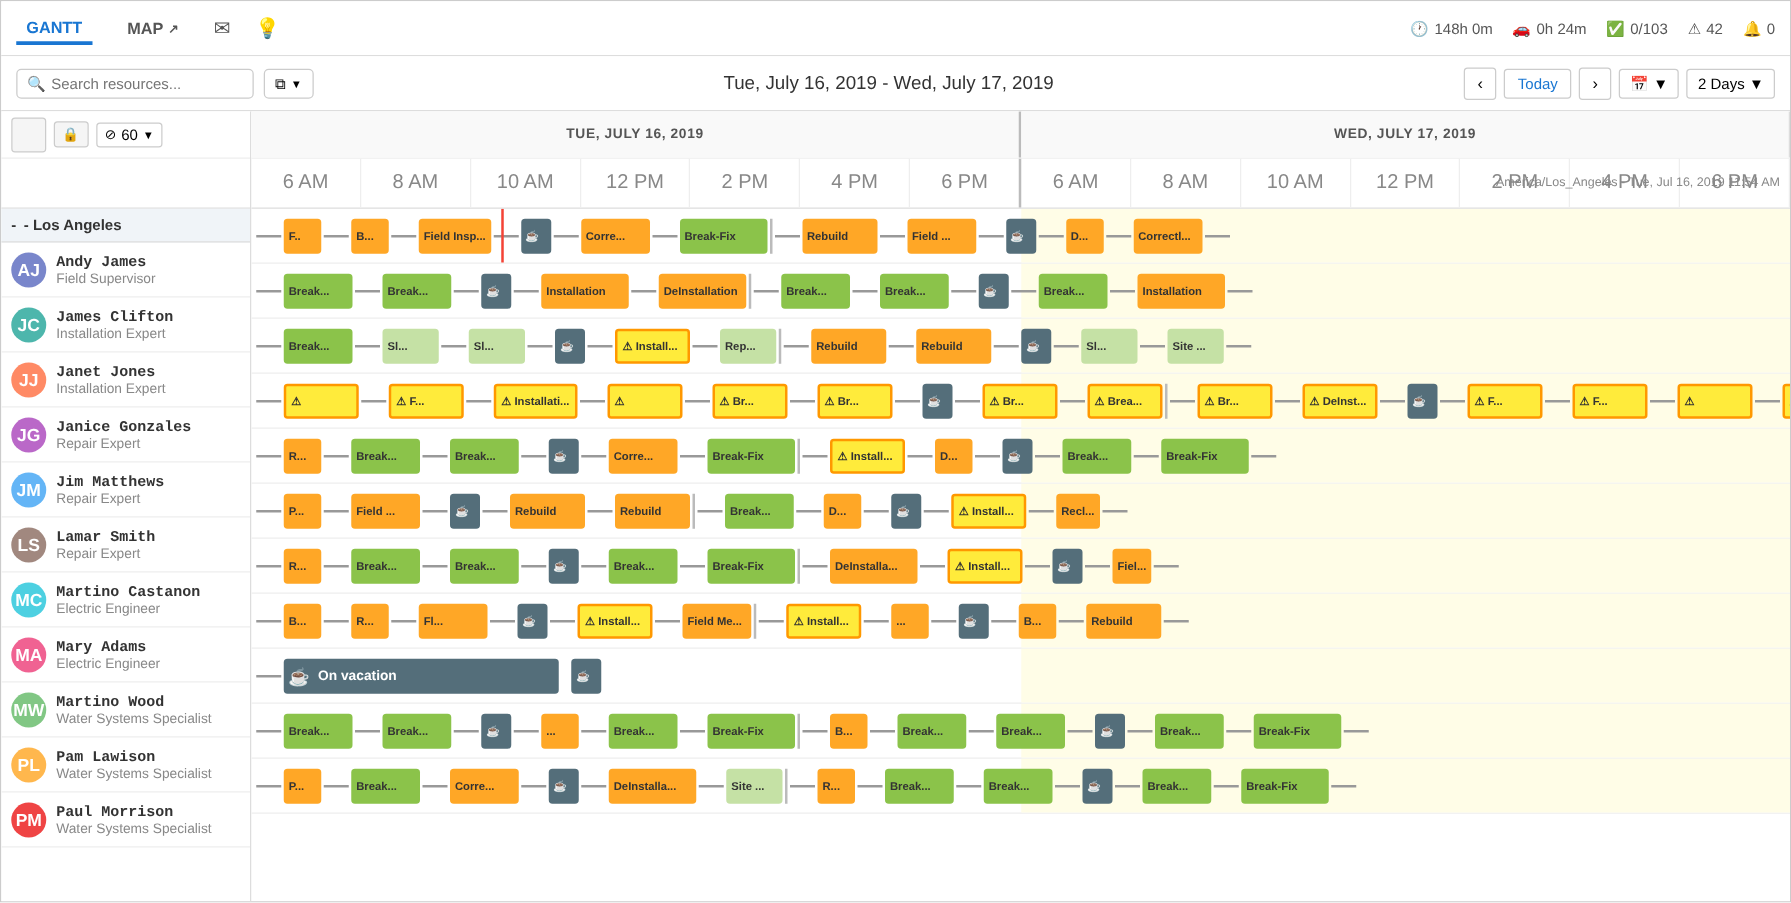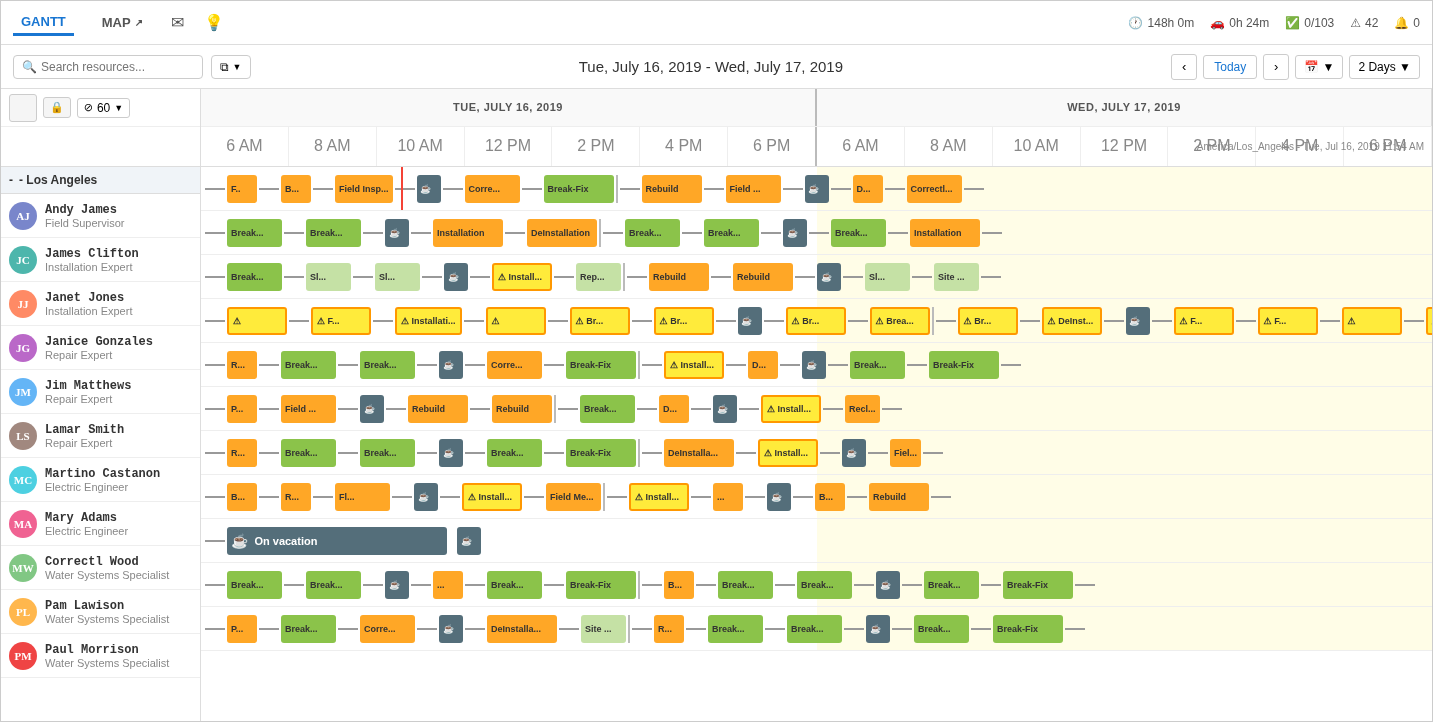--- a/index.html
+++ b/index.html
@@ -39,21 +39,21 @@
     .lock-btn { border: 1px solid #ccc; background: #f5f5f5; cursor: pointer; padding: 3px 6px; border-radius: 3px; font-size: 11px; }
     .utilization-zone { height: 40px; display: flex; align-items: center; padding: 0 8px; }
     .utilization-label { font-size: 12px; color: #555; border: 1px solid #ddd; padding: 3px 8px; border-radius: 3px; background: #f9f9f9; }
 
     
     .group-header { background: #f0f4f8; border-bottom: 1px solid #ddd; padding: 6px 8px; font-weight: 600; font-size: 12px; color: #333; display: flex; align-items: center; gap: 4px; }
 
     
     .resource-rows { flex: 1; overflow-y: auto; }
     .resource-row { display: flex; align-items: center; padding: 6px 8px; border-bottom: 1px solid #eee; height: 44px; cursor: pointer; }
-    .avatar { width: 28px; height: 28px; border-radius: 50%; background: #ccc; overflow: hidden; display: flex; align-items: center; justify-content: center; font-size: 11px; color: #fff; font-weight: 600; margin-right: 8px; flex-shrink: 0; font-family: Liberation Serif, serif; }
+    .avatar { width: 28px; height: 28px; border-radius: 50%; background: #ccc; overflow: hidden; display: flex; align-items: center; justify-content: center; font-size: 14px; color: #fff; font-weight: 600; margin-right: 8px; flex-shrink: 0; }
     .resource-info { display: flex; flex-direction: column; }
     .resource-name { font-size: 12px; font-weight: 600; color: #333; font-family: Liberation Mono, monospace; }
     .resource-role { font-size: 11px; color: #888; }
 
     
     .gantt-chart { flex: 1; overflow: hidden; display: flex; flex-direction: column; }
     .gantt-header { display: flex; flex-direction: column; height: 78px; border-bottom: 1px solid #ddd; }
     .gantt-date-headers { display: flex; height: 38px; border-bottom: 1px solid #eee; }
     .gantt-day-header { flex: 1; display: flex; align-items: center; justify-content: center; font-size: 11px; font-weight: 600; color: #555; border-right: 1px solid #ddd; background: #f9f9f9; letter-spacing: 0.5px; }
     .gantt-time-row { display: flex; height: 40px; position: relative; }
@@ -222,21 +222,21 @@
           <div class="resource-row">
             <div class="avatar" style="background: rgb(240, 98, 146);">MA</div>
             <div class="resource-info">
               <div class="resource-name">Mary Adams</div>
               <div class="resource-role">Electric Engineer</div>
             </div>
           </div>
           <div class="resource-row">
             <div class="avatar" style="background: rgb(129, 199, 132);">MW</div>
             <div class="resource-info">
-              <div class="resource-name">Correctl Wood</div>
+              <div class="resource-name">Martino Wood</div>
               <div class="resource-role">Water Systems Specialist</div>
             </div>
           </div>
           <div class="resource-row">
             <div class="avatar" style="background: rgb(255, 183, 77);">PL</div>
             <div class="resource-info">
               <div class="resource-name">Pam Lawison</div>
               <div class="resource-role">Water Systems Specialist</div>
             </div>
           </div>

